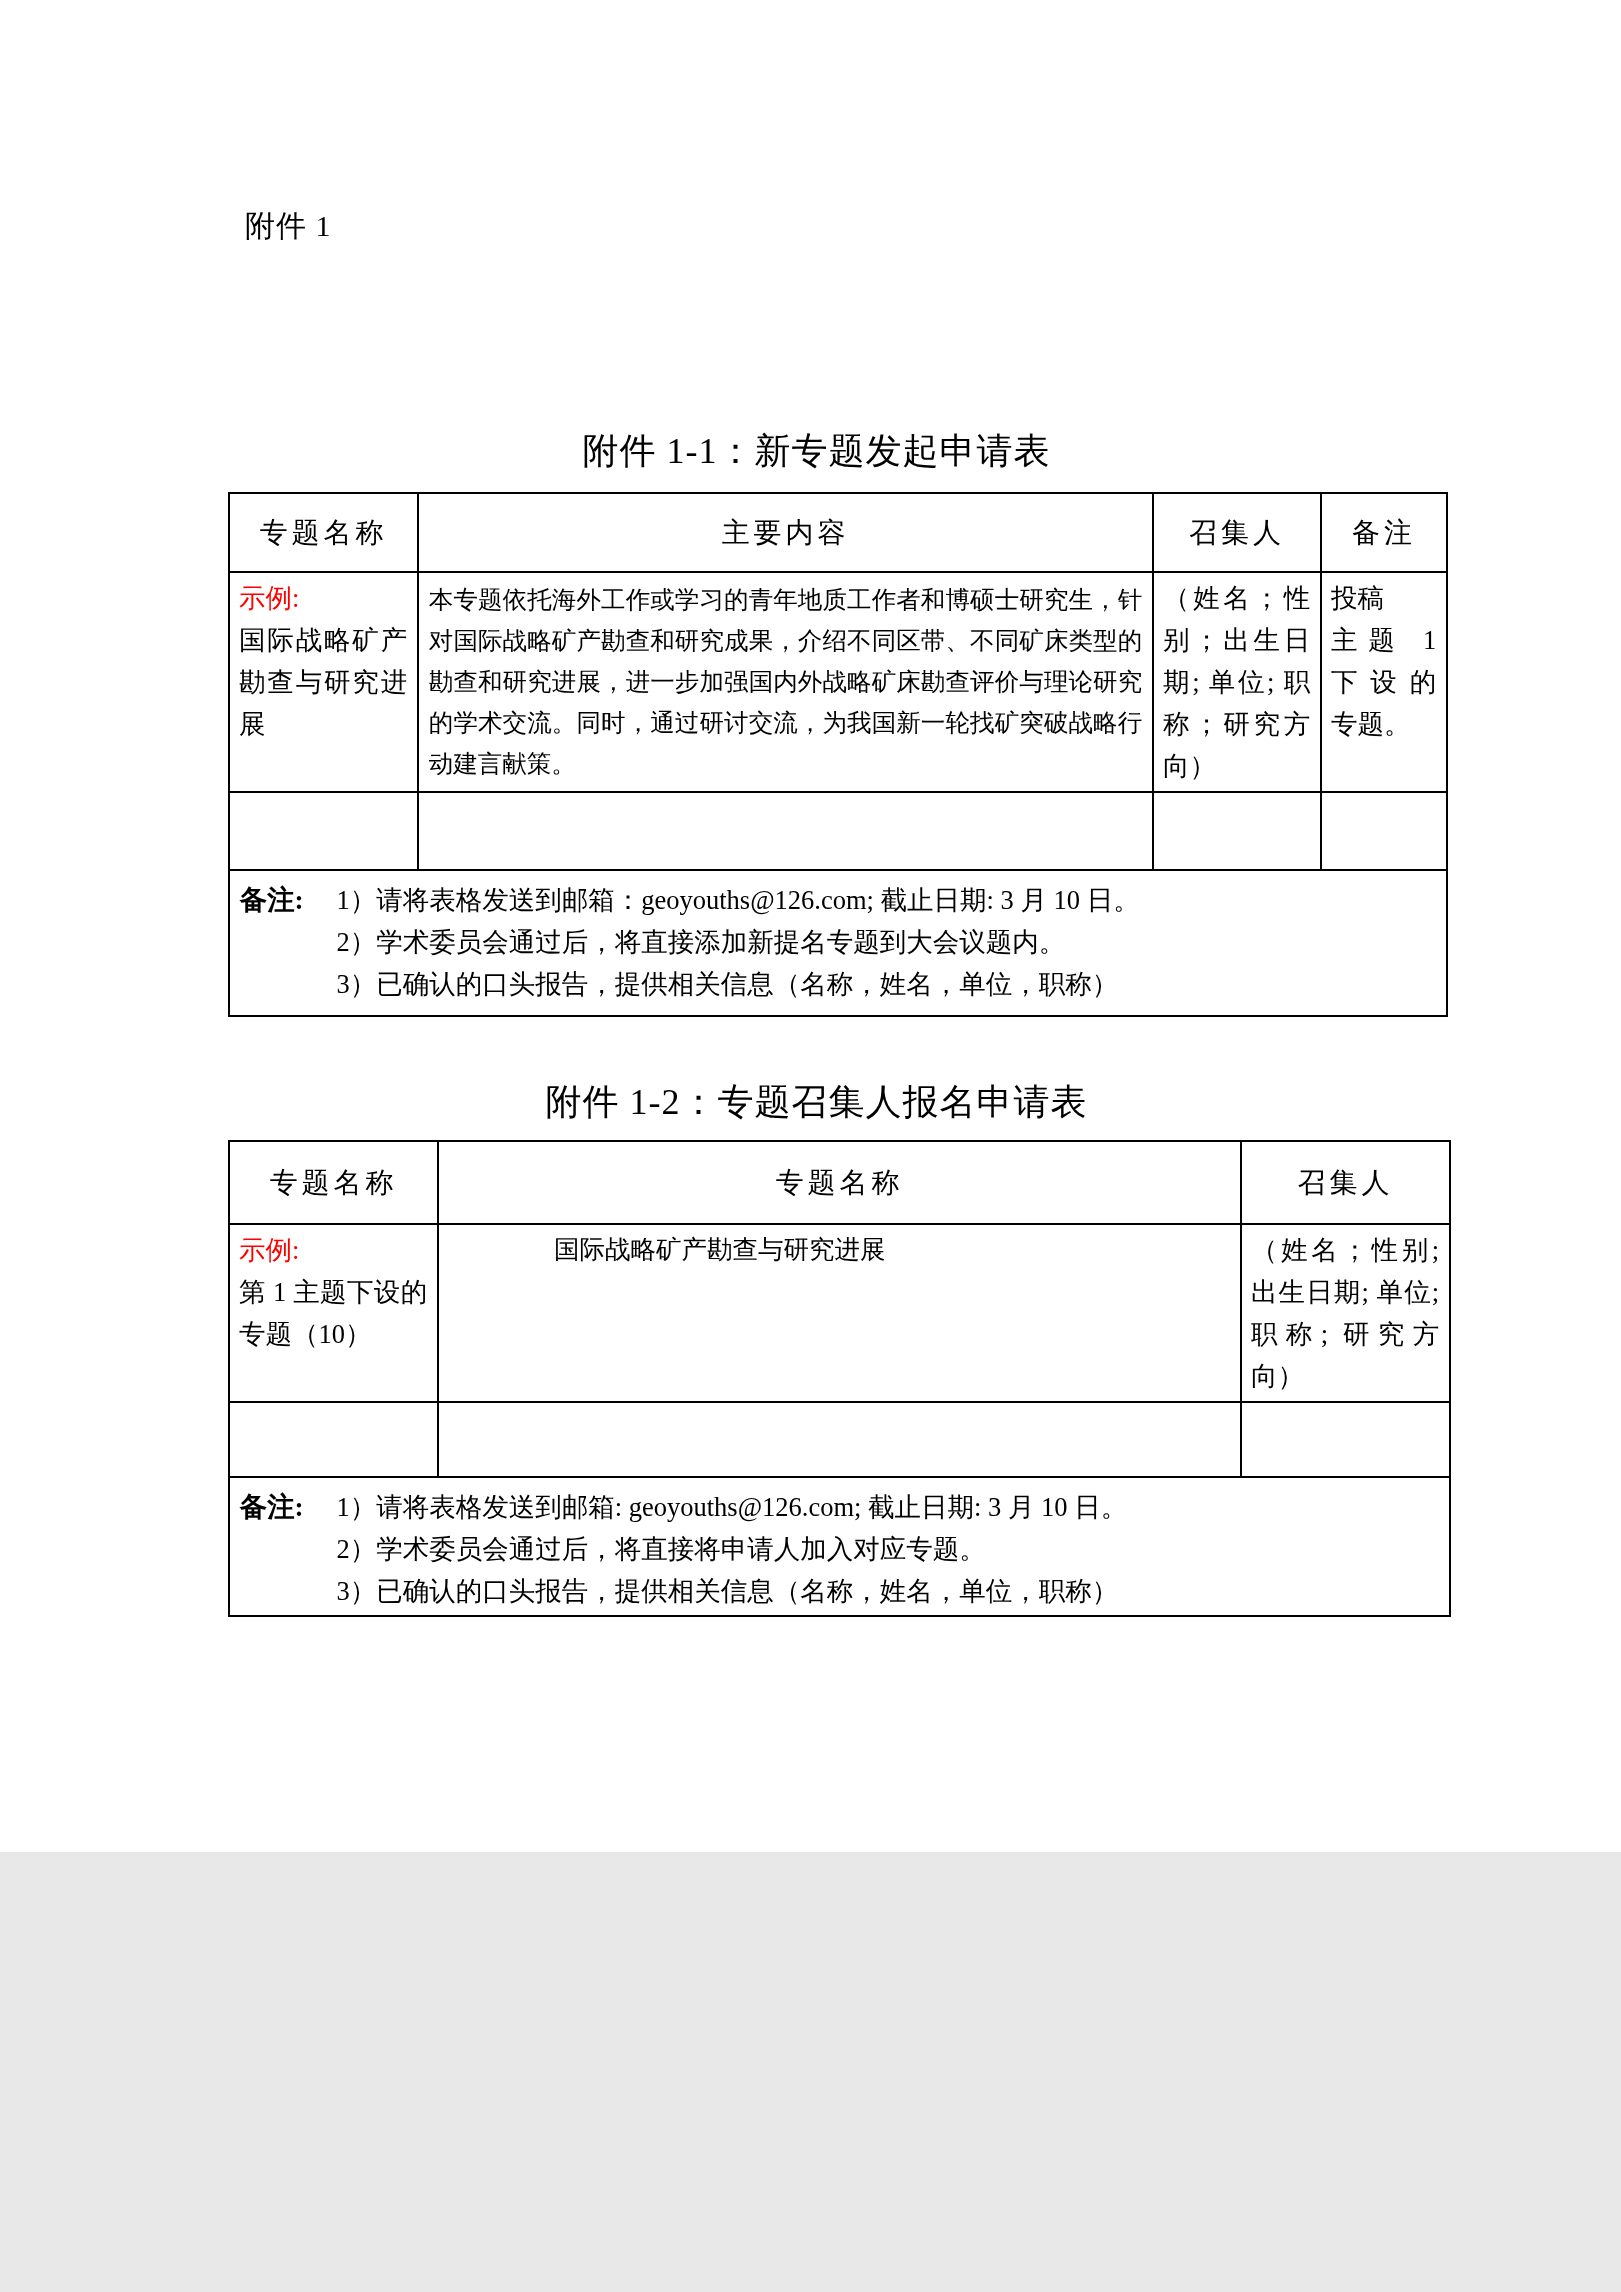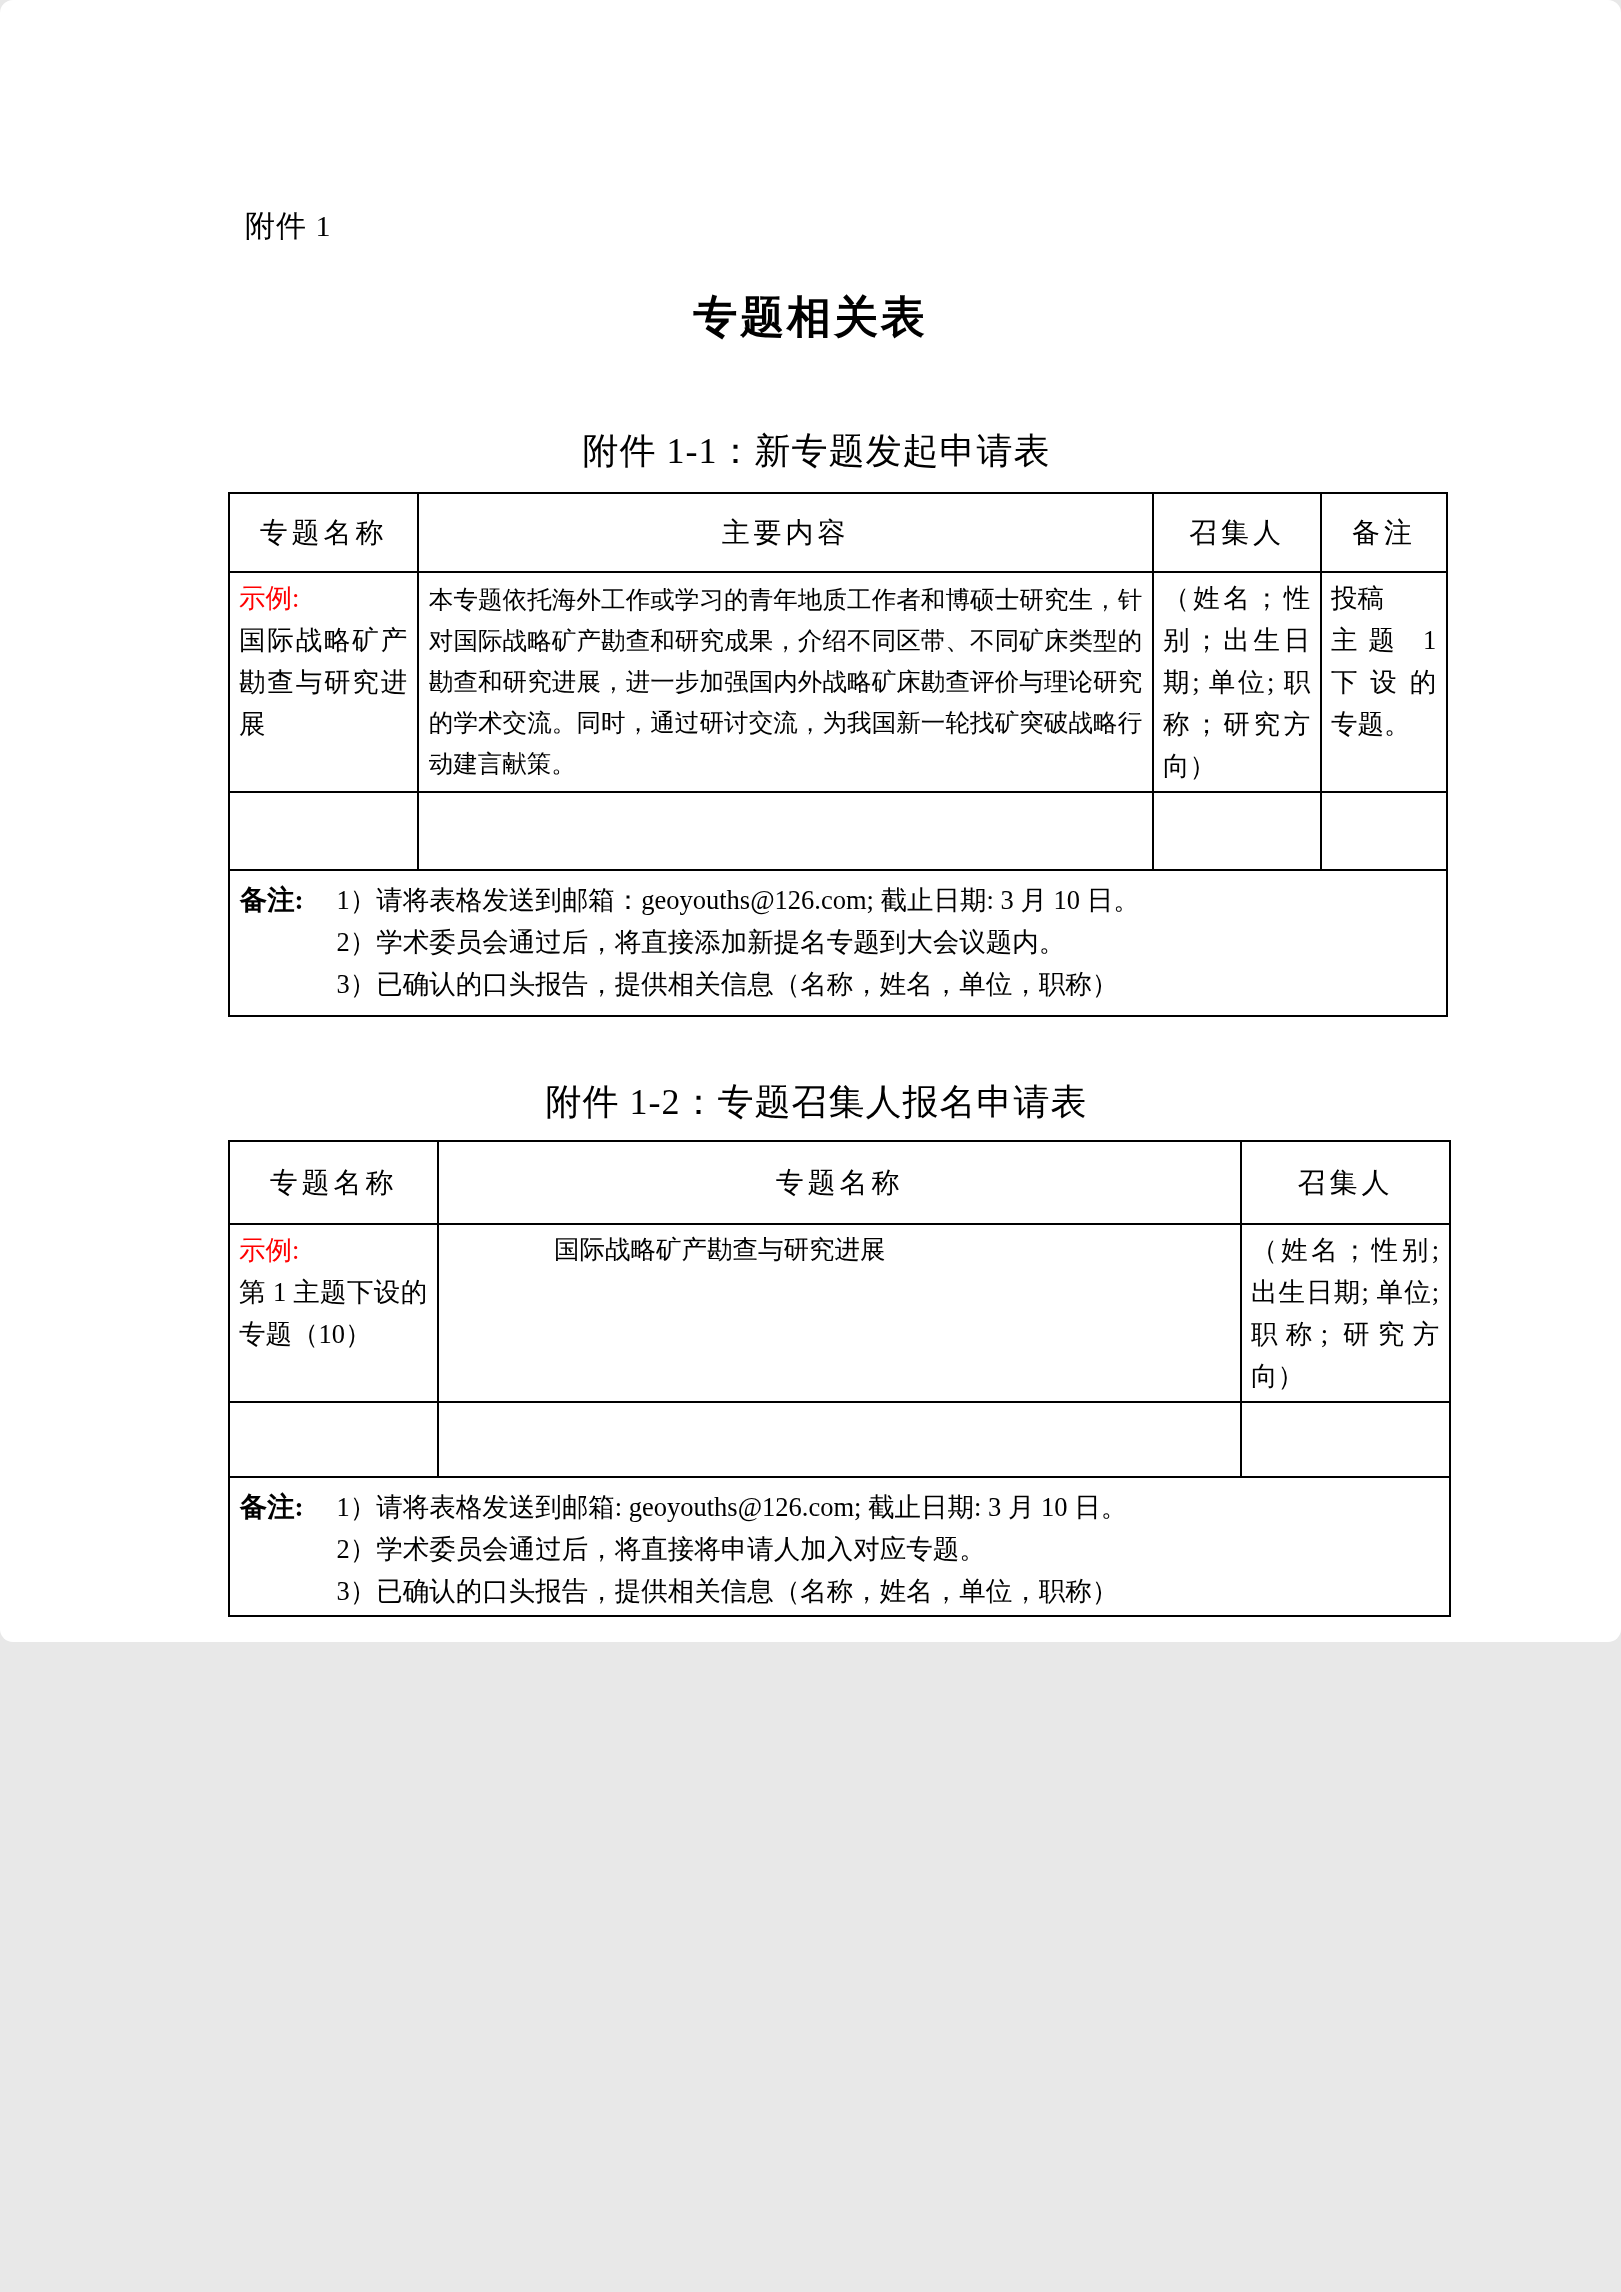--- a/index.html
+++ b/index.html
@@ -1,25 +1,24 @@
 <!DOCTYPE html>
 <html><head>
 <meta charset="utf-8">
 <style>
   * { margin:0; padding:0; box-sizing:border-box; }
   html,body { background:#e8e8e8; }
   .page {
     position:relative;
-    width:1621px; height:1642px;
+    width:1621px; height:1852px;
     margin:0 auto;
     background:#ffffff;
     font-family:"Liberation Serif","DejaVu Serif",serif;
     color:#000;
     overflow:hidden;
-    border-radius:13px;
   }
   .attach-label {
     position:absolute; left:245px; top:206px;
     font-size:30px; letter-spacing:1px;
   }
   .main-title {
     position:absolute; left:0; top:288px; width:100%;
     text-align:center; font-size:44px; font-weight:bold; letter-spacing:2.9px;
   }
   .subtitle {
@@ -61,21 +60,20 @@
     text-align:center; font-size:20.6px;
   }
 </style>
 </head>
 <body>
 
 <div class="page">
 
   <div class="attach-label">附件 1</div>
 
-  <div class="main-title">专题相关表</div>
 
   <div class="subtitle s1">附件 1-1：新专题发起申请表</div>
 
   <table class="t1">
     <colgroup>
       <col style="width:189px">
         <col style="width:735px">
         <col style="width:168px">
         <col style="width:126px">
     </colgroup>

